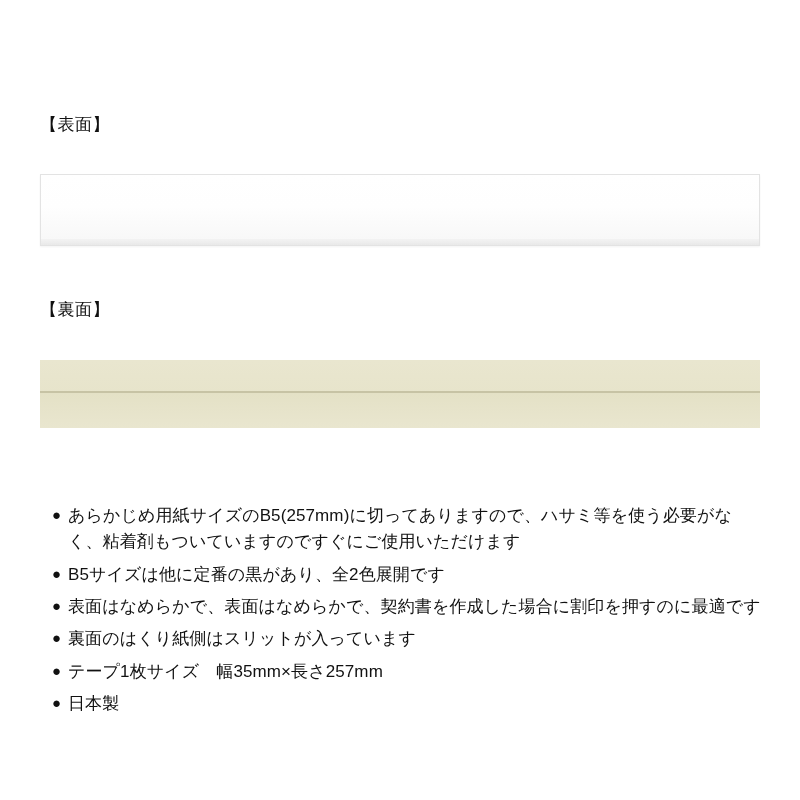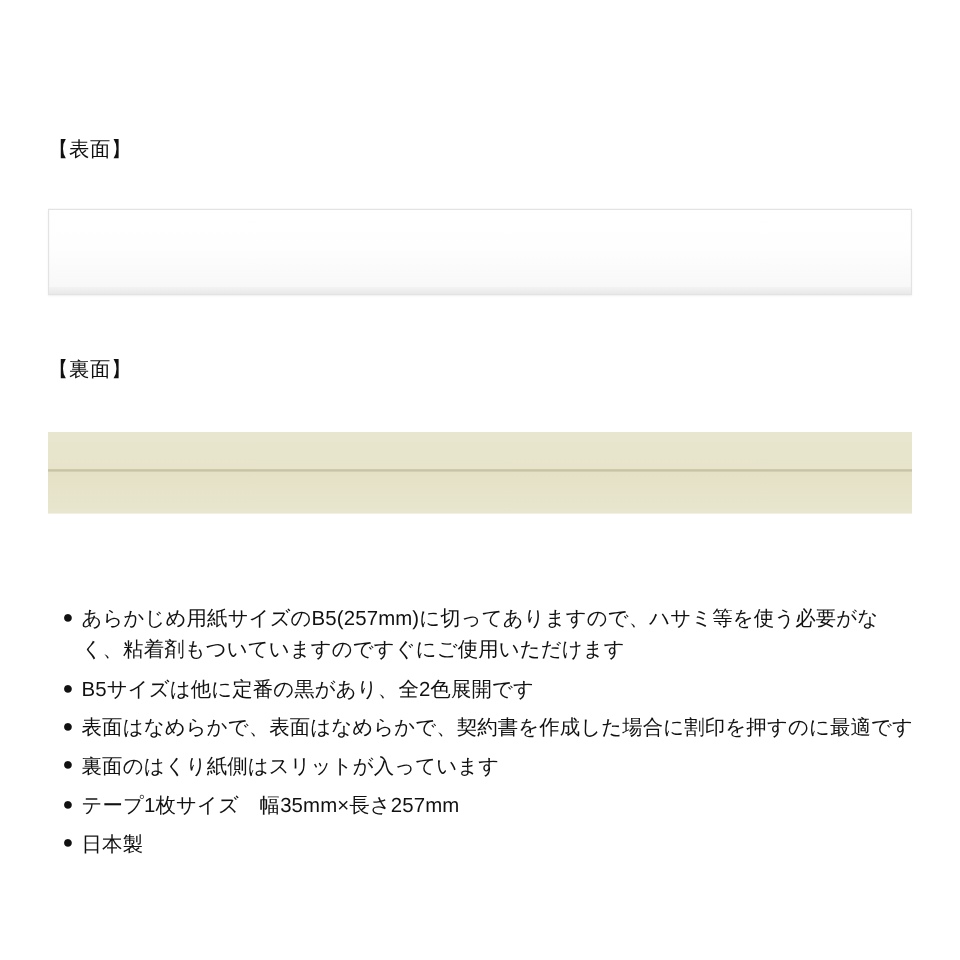--- a/index.html
+++ b/index.html
@@ -26,21 +26,21 @@
   .section-label {
     position: absolute;
     left: 40px;
     font-size: 17px;
     line-height: 1;
     letter-spacing: 0.5px;
     color: #111111;
     white-space: nowrap;
   }
   #label-front { top: 68px; }
-  #label-back  { top: 253px; font-family: Liberation Mono, monospace; }
+  #label-back  { top: 253px; }
 
   
   .strip {
     position: absolute;
     left: 40px;
     width: 720px;
     box-sizing: border-box;
   }
 
   

